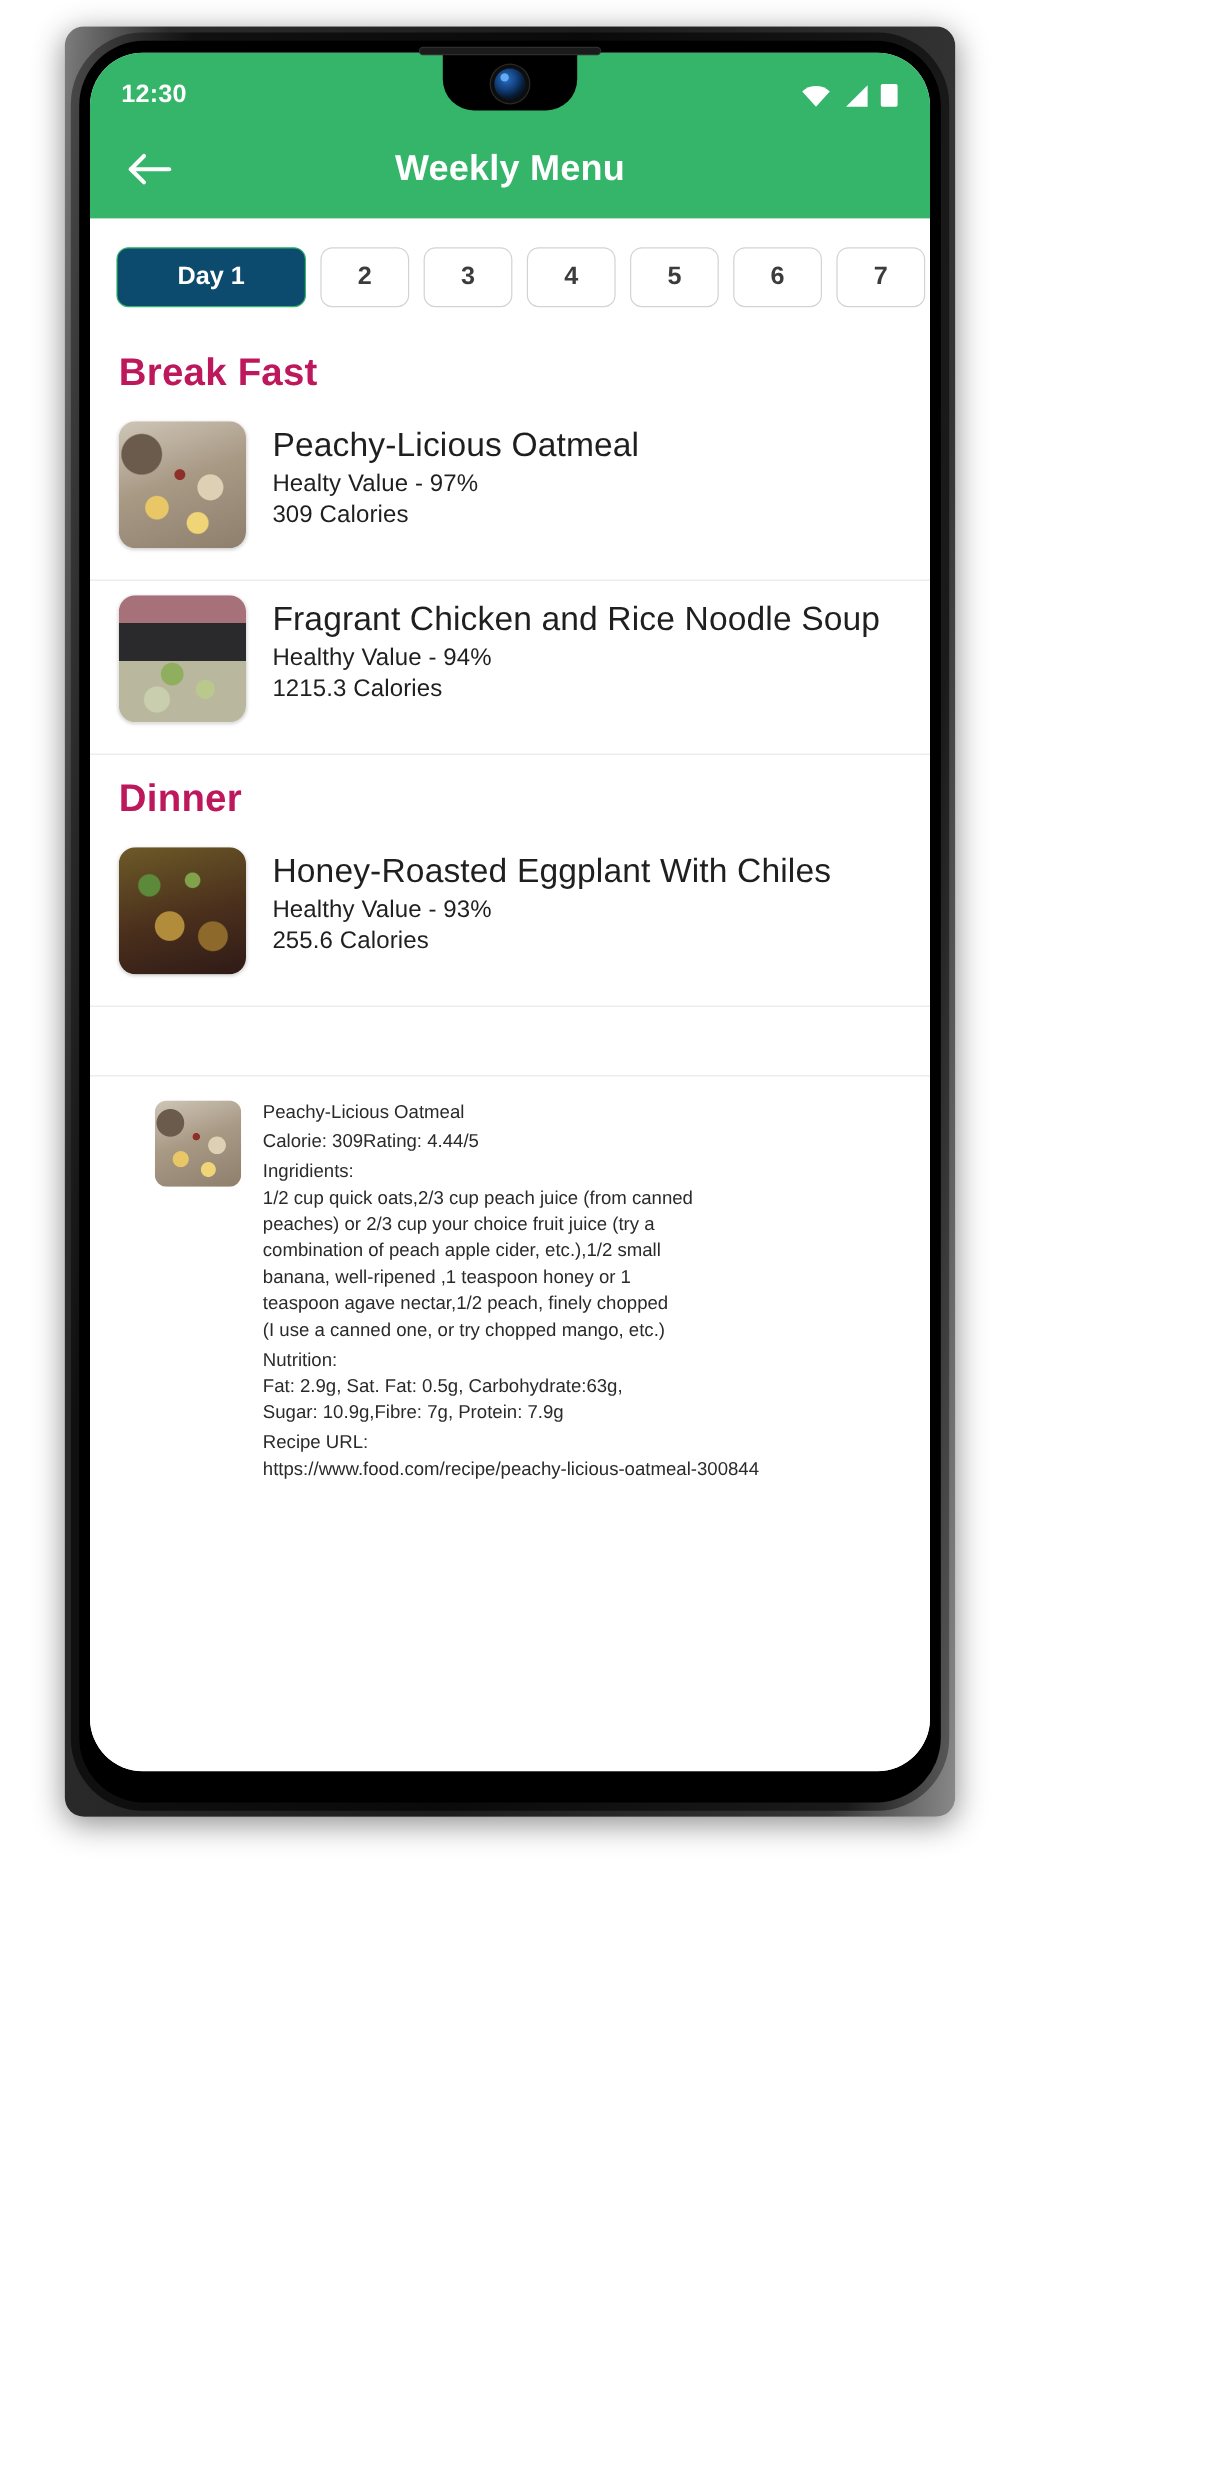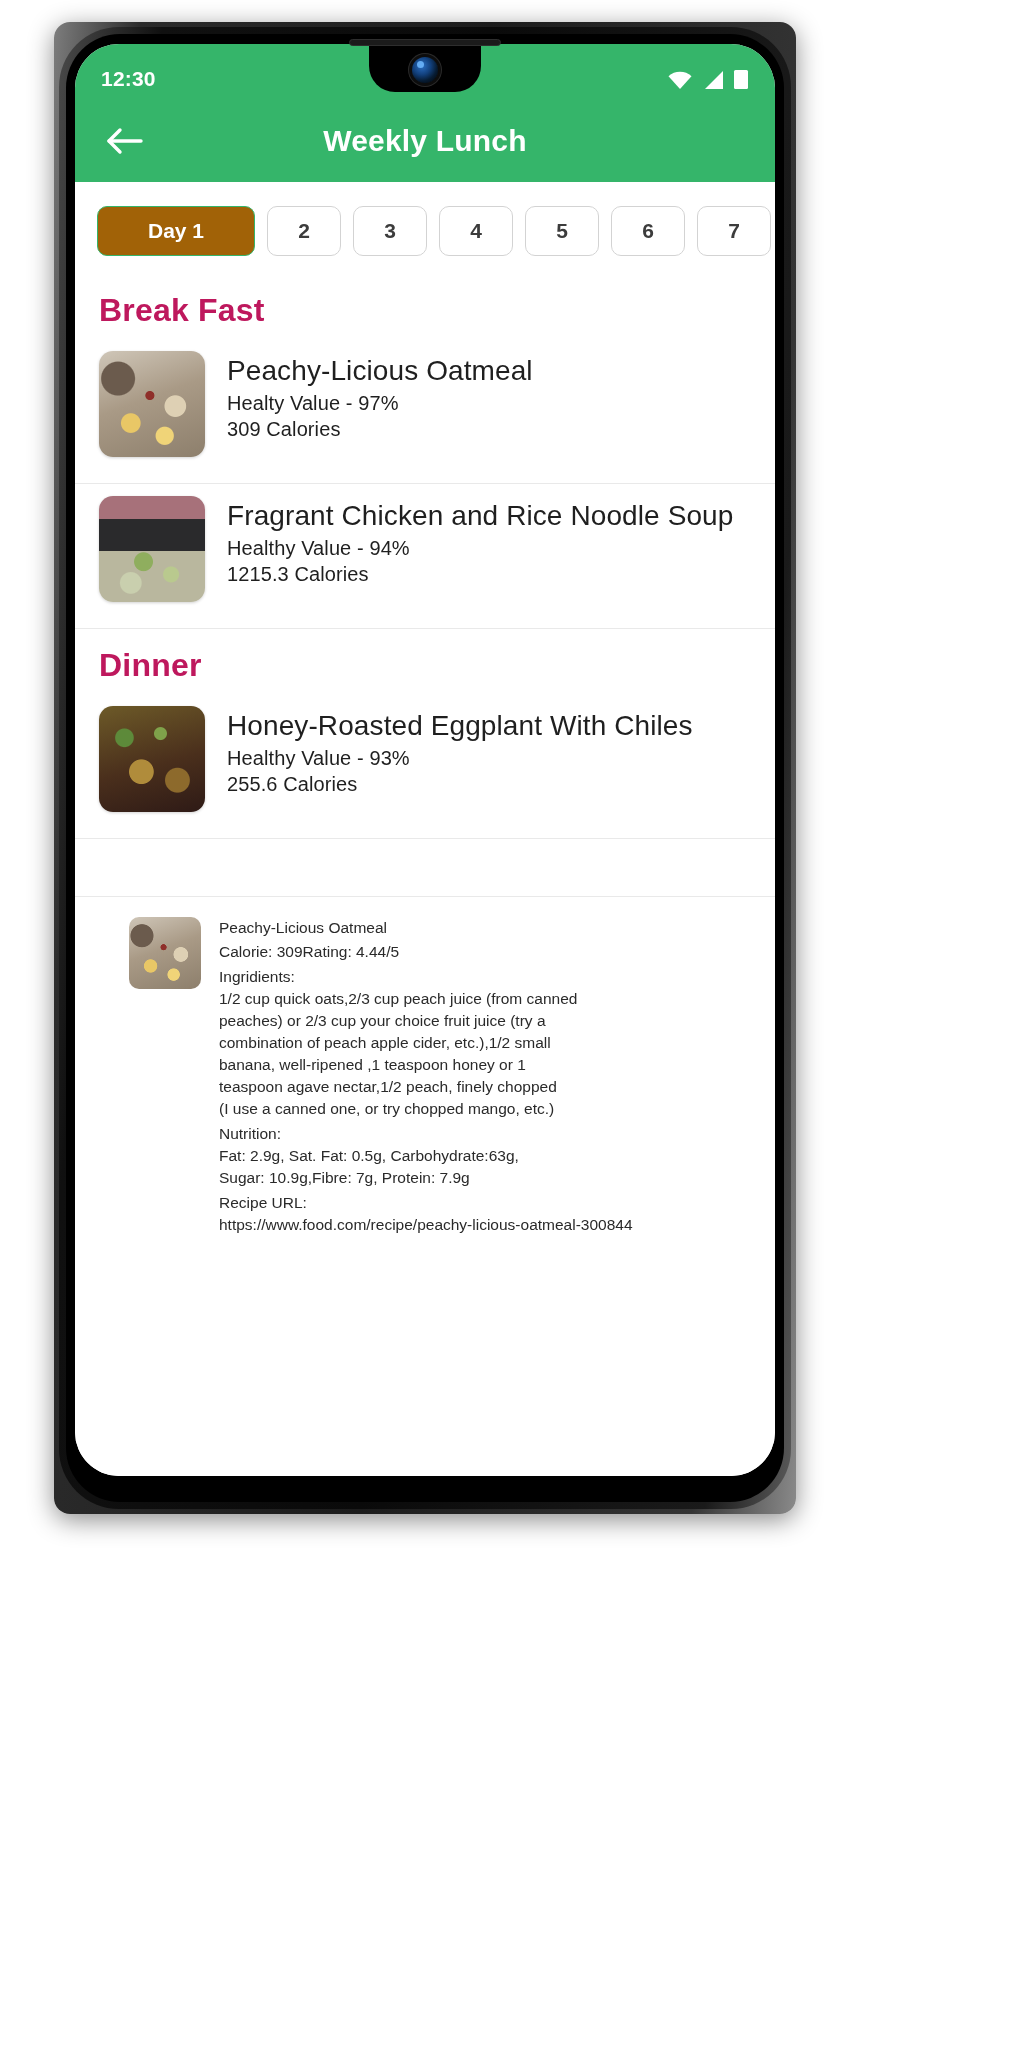--- a/index.html
+++ b/index.html
@@ -89,21 +89,21 @@
   .content { background:#fff; height: calc(100% - 138px); overflow:hidden; }
 
   .daytabs { display:flex; gap: 12px; padding: 24px 22px 18px 22px; }
   .daytab {
     height: 50px; min-width: 74px; padding: 0 16px;
     border-radius: 10px; border: 1.6px solid #d3d3d3; background:#fff;
     color:#3c3c3c; font-size: 21px; font-weight:600;
     display:flex; align-items:center; justify-content:center;
     cursor:pointer; font-family:"Liberation Sans", sans-serif;
   }
-  .daytab.active { background:#a16207; border-color:#35b56a; color:#fff; min-width: 158px; font-weight:700; }
+  .daytab.active { background:#0c4a6e; border-color:#35b56a; color:#fff; min-width: 158px; font-weight:700; }
 
   .meal-title {
     font-size: 32px; font-weight:700; color:#be185d;
     padding: 18px 0 10px 24px; letter-spacing:.2px;
   }
   .meal-row {
     display:flex; gap: 22px; padding: 12px 24px 26px 24px;
     border-bottom: 1.5px solid #e9e9e9;
     align-items: flex-start; cursor:pointer;
   }
@@ -193,21 +193,21 @@
               </span>
             </div>
 
             <div class="appbar">
               <button class="back-btn">
                 <svg width="40" height="30" viewBox="0 0 40 30">
                   <path d="M3 15 H35" stroke="#fff" stroke-width="3.4" stroke-linecap="round"></path>
                   <path d="M14 4 L3 15 L14 26" stroke="#fff" stroke-width="3.4" fill="none" stroke-linecap="round" stroke-linejoin="round"></path>
                 </svg>
               </button>
-              <div class="appbar-title">Weekly Lunch</div>
+              <div class="appbar-title">Weekly Menu</div>
             </div>
           </div>
 
           <div class="content">
 
             <div class="daytabs">
               <button class="daytab active">Day 1</button>
               <button class="daytab">2</button>
               <button class="daytab">3</button>
               <button class="daytab">4</button>

